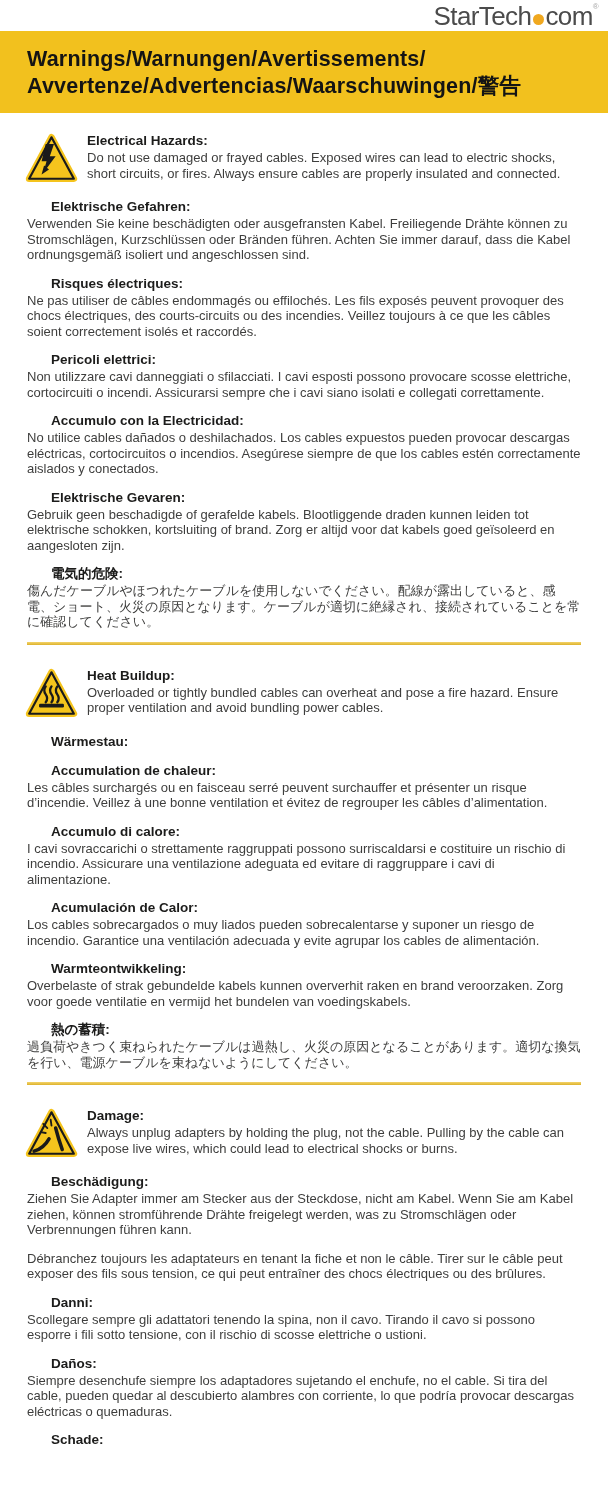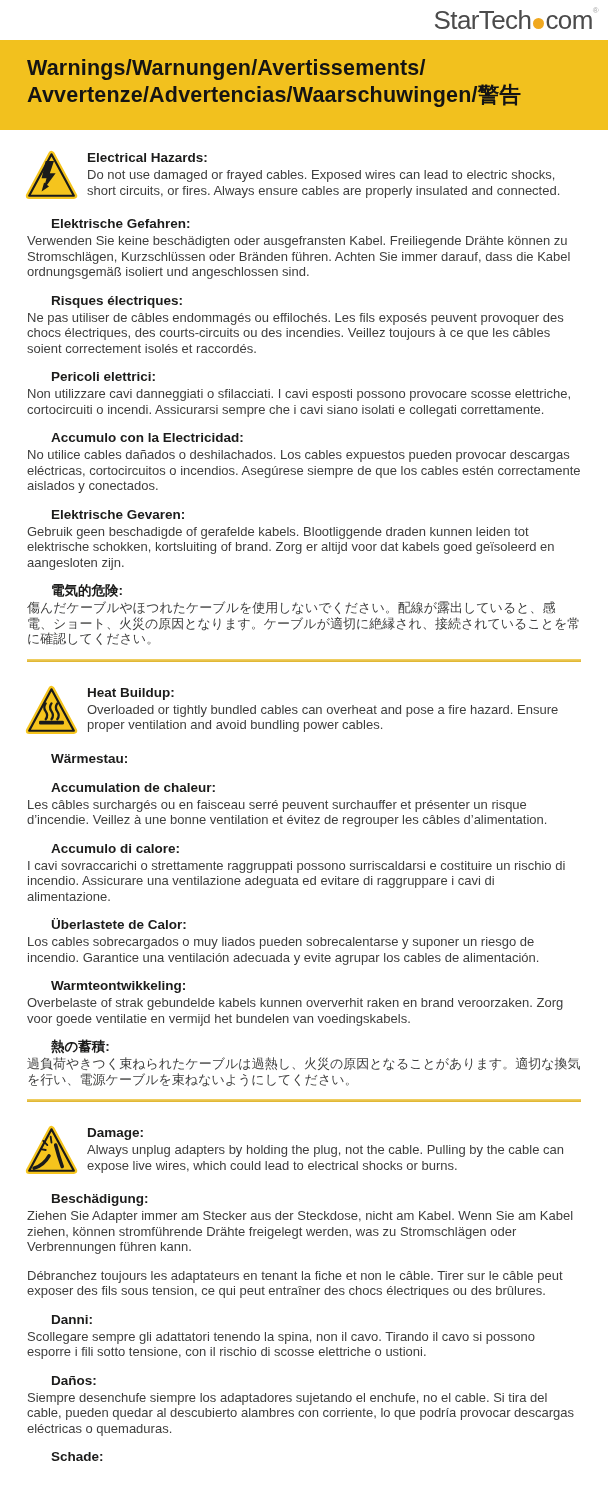--- a/index.html
+++ b/index.html
@@ -14,21 +14,21 @@
   body{
     width:608px;
     background:#ffffff;
     font-family:"Liberation Sans","DejaVu Sans",sans-serif;
     color:var(--body-color);
     -webkit-font-smoothing:antialiased;
   }
   .page{width:608px;min-height:1500px;box-sizing:border-box;}
   
   .header{
-    height:40px;
+    height:31px;
     display:flex;
     justify-content:flex-end;
     align-items:center;
     padding-right:10px;
     box-sizing:border-box;
     background:#ffffff;
   }
   .logo{
     font-size:26px;
     font-weight:400;
@@ -46,21 +46,21 @@
   }
   .logo sup{
     font-size:8px;
     color:#a6a6a6;
     vertical-align:top;
     line-height:1;
   }
   
   .banner{
     background:var(--brand-yellow);
-    padding:15px 27px 21px 27px;
+    padding:15px 27px 13px 27px;
   }
   .banner .banner-line{
     font-size:21.5px;
     font-weight:bold;
     color:#141414;
     line-height:27px;
     letter-spacing:0.2px;
   }
   
   main{padding:0 27px 6px 27px;}
@@ -185,21 +185,21 @@
           </div>
           <div class="para">
             <h4>Accumulation de chaleur:</h4>
             <p>Les câbles surchargés ou en faisceau serré peuvent surchauffer et présenter un risque d’incendie. Veillez à une bonne ventilation et évitez de regrouper les câbles d’alimentation.</p>
           </div>
           <div class="para">
             <h4>Accumulo di calore:</h4>
             <p>I cavi sovraccarichi o strettamente raggruppati possono surriscaldarsi e costituire un rischio di incendio. Assicurare una ventilazione adeguata ed evitare di raggruppare i cavi di alimentazione.</p>
           </div>
           <div class="para">
-            <h4>Überlastete de Calor:</h4>
+            <h4>Acumulación de Calor:</h4>
             <p>Los cables sobrecargados o muy liados pueden sobrecalentarse y suponer un riesgo de incendio. Garantice una ventilación adecuada y evite agrupar los cables de alimentación.</p>
           </div>
           <div class="para">
             <h4>Warmteontwikkeling:</h4>
             <p>Overbelaste of strak gebundelde kabels kunnen oververhit raken en brand veroorzaken. Zorg voor goede ventilatie en vermijd het bundelen van voedingskabels.</p>
           </div>
           <div class="para">
             <h4>熱の蓄積:</h4>
             <p>過負荷やきつく束ねられたケーブルは過熱し、火災の原因となることがあります。適切な換気を行い、電源ケーブルを束ねないようにしてください。</p>
           </div>

